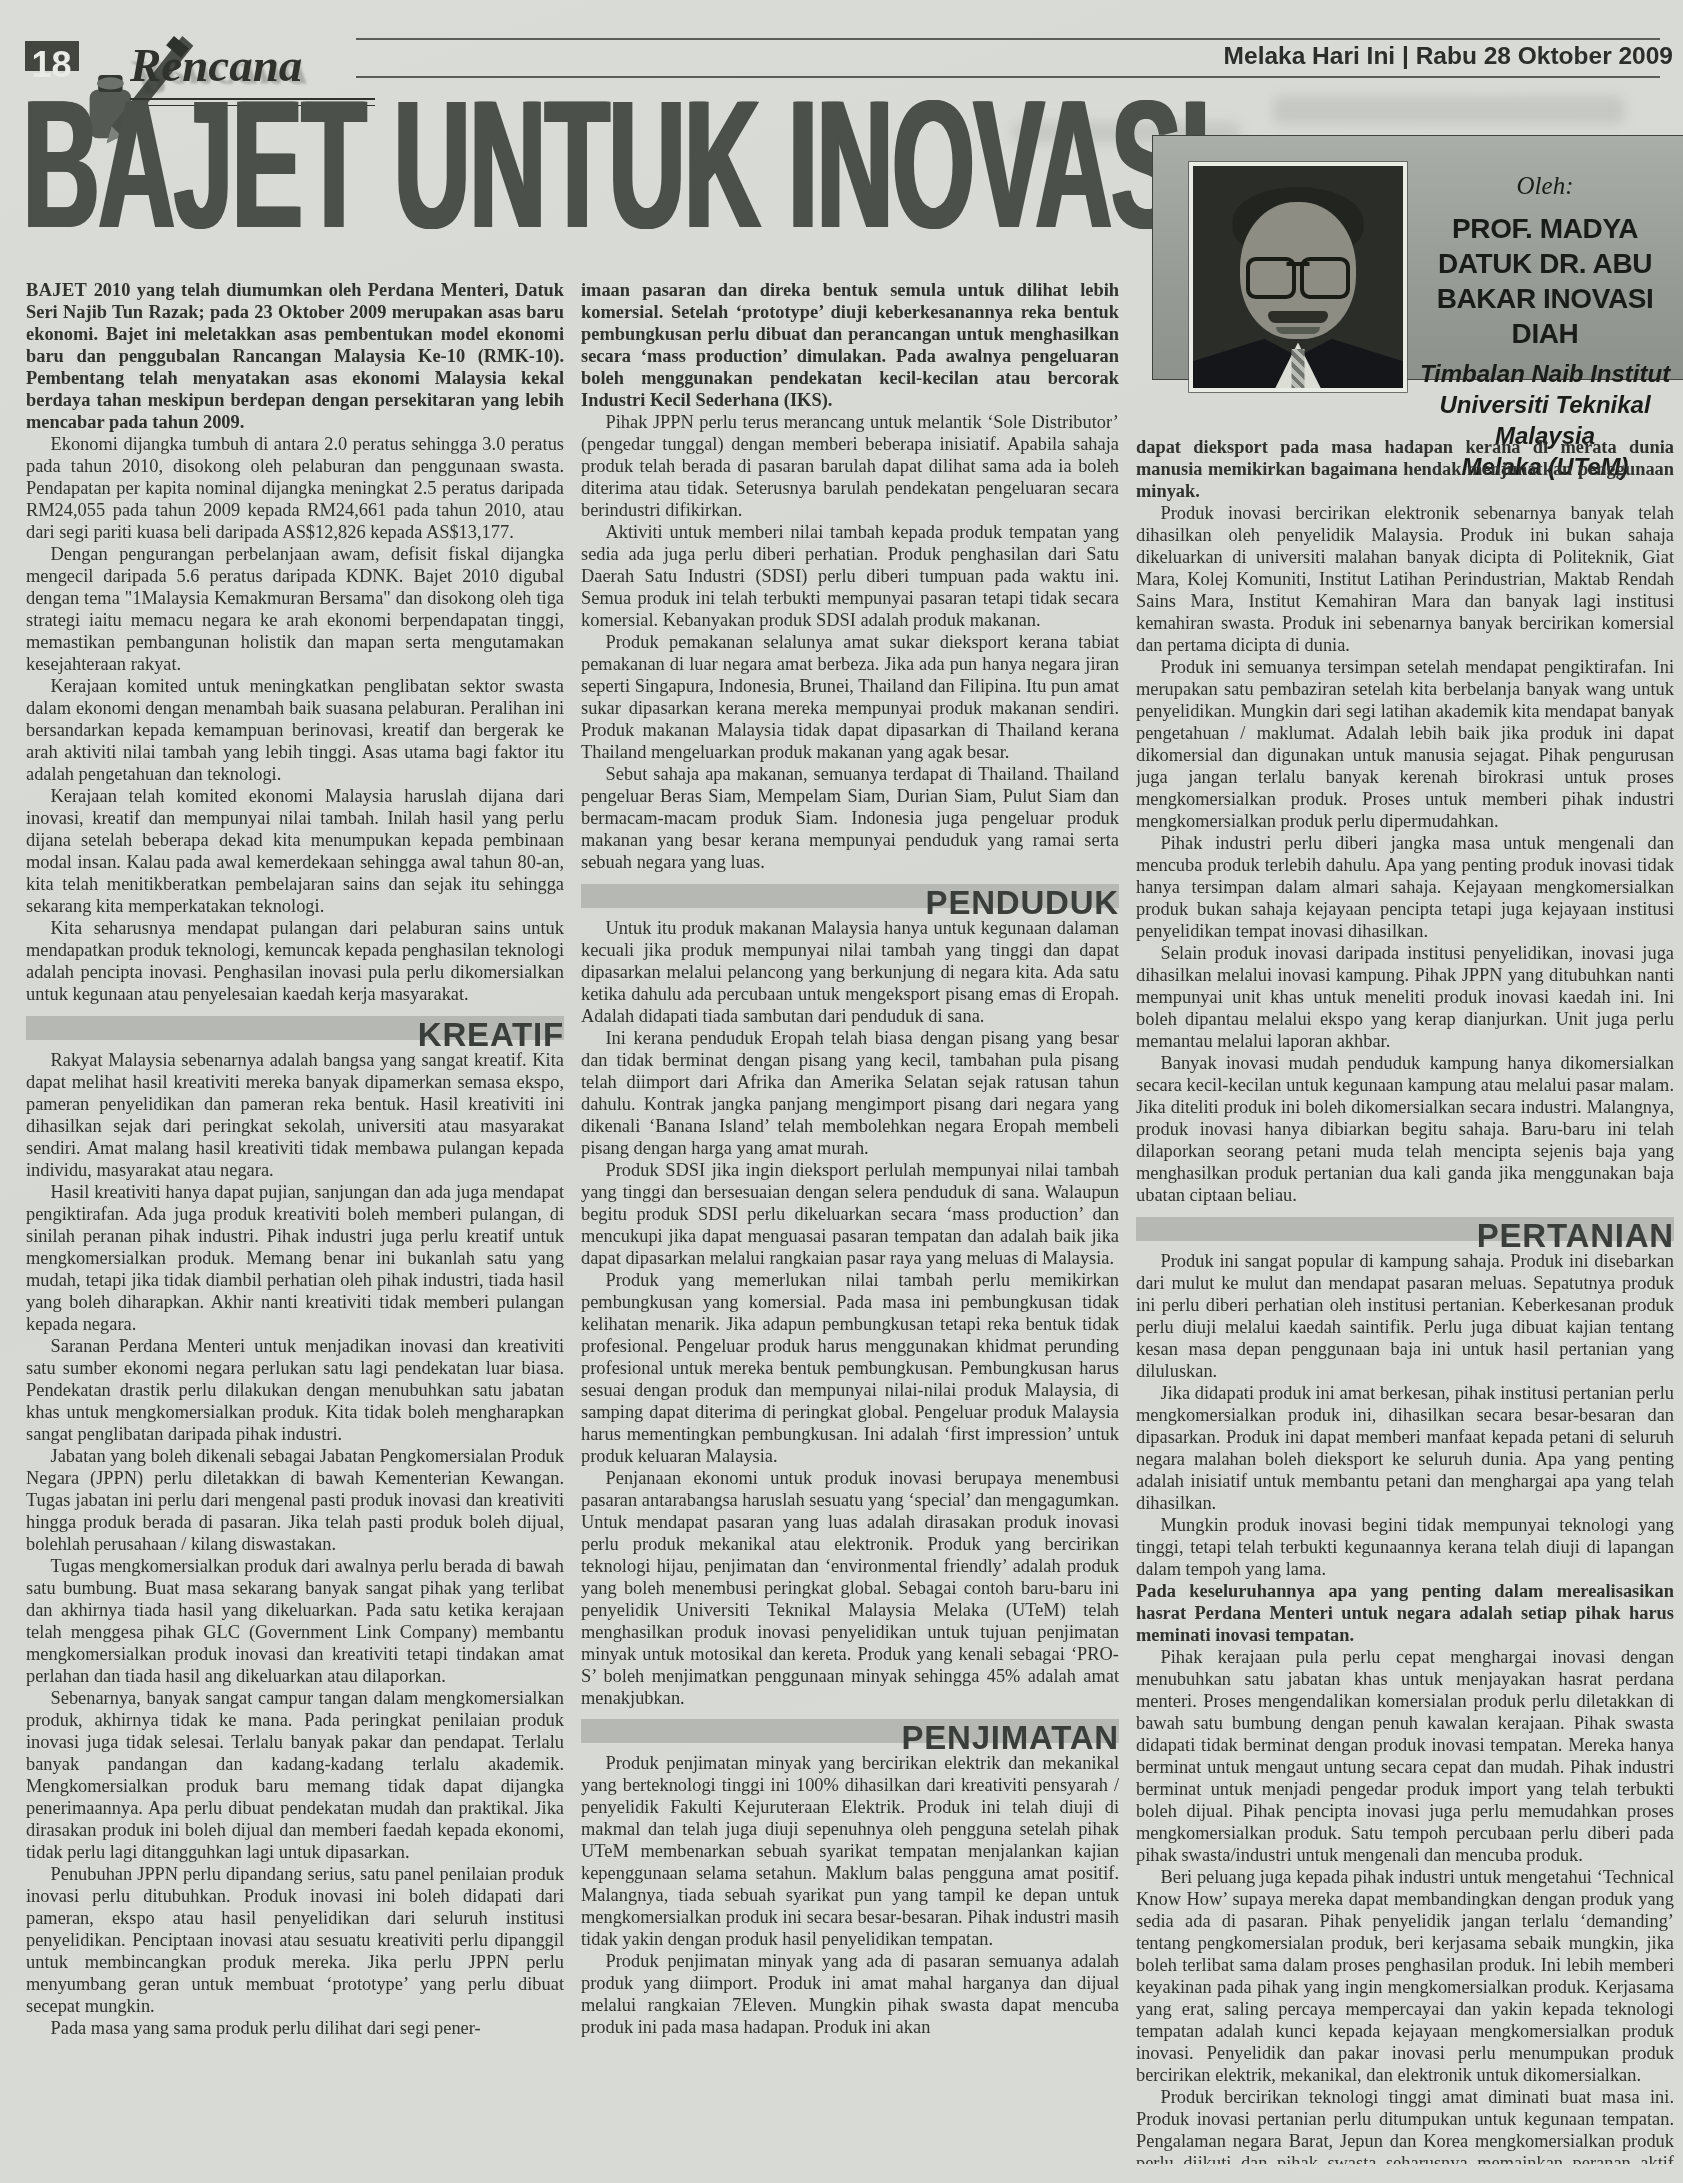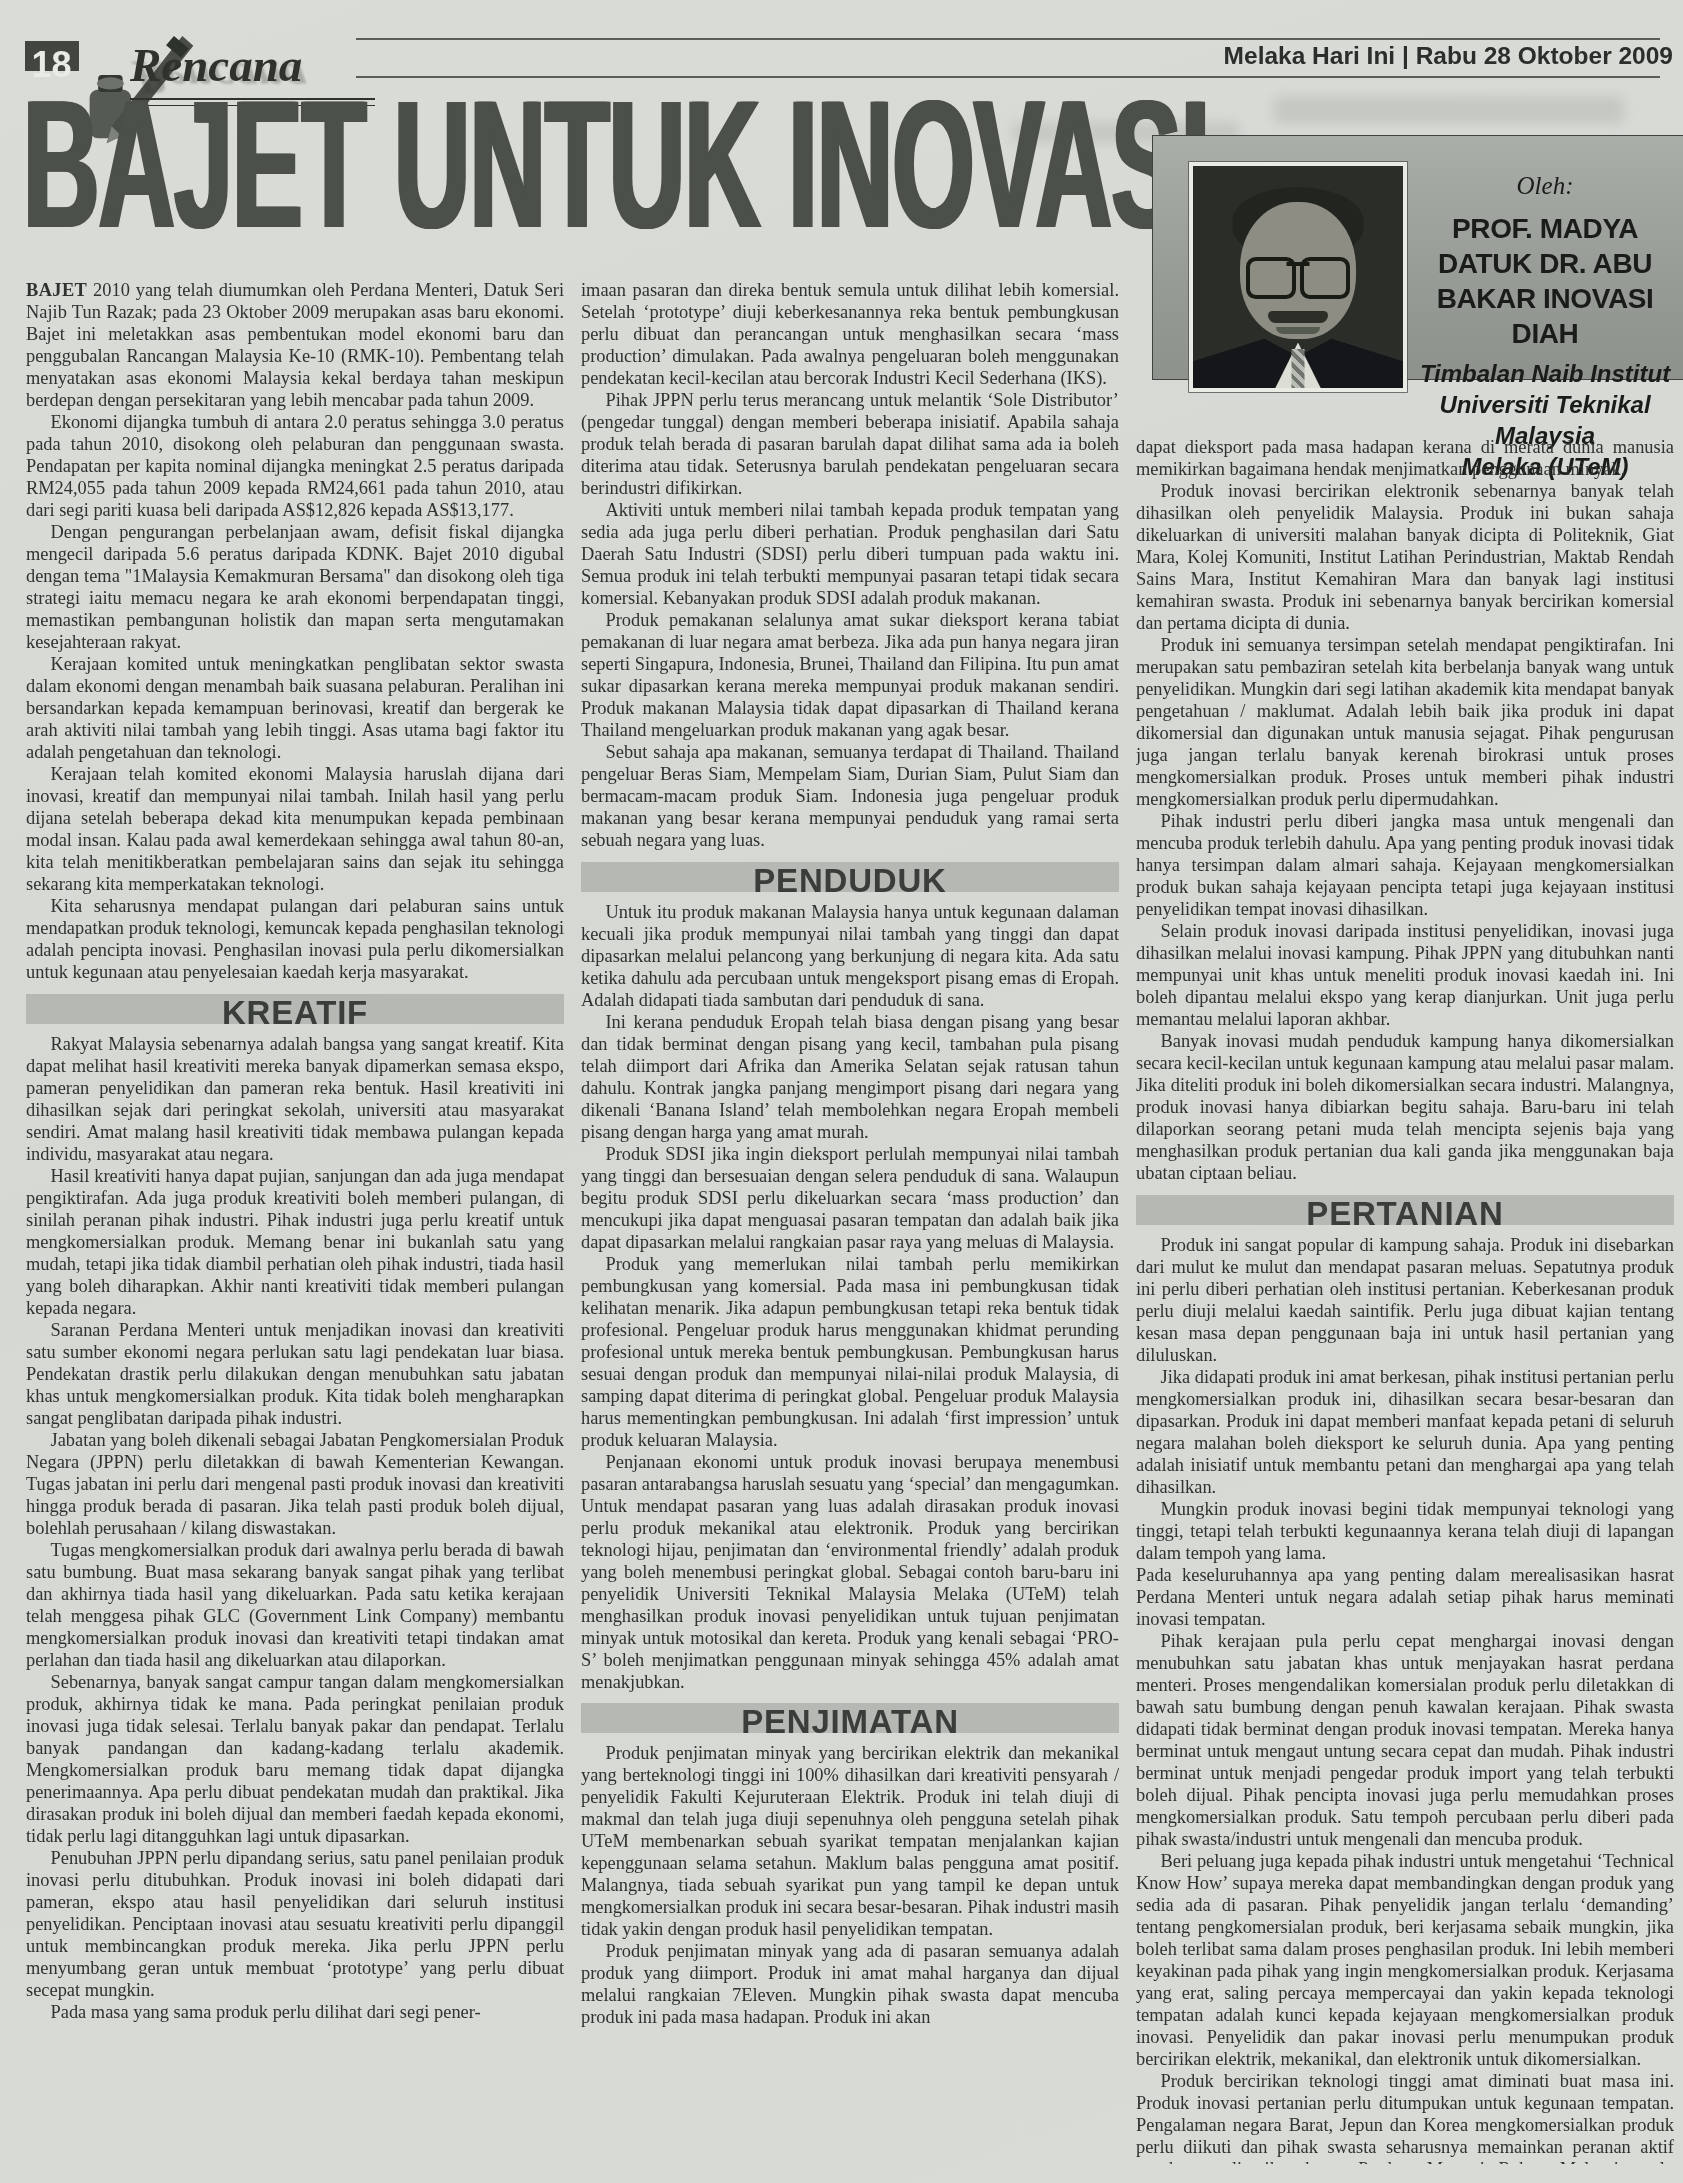--- a/index.html
+++ b/index.html
@@ -56,24 +56,24 @@
   .oleh{font:italic 25px "Liberation Serif",serif;margin-bottom:11.4px;}
   .bname{font:bold 28px "Liberation Sans",sans-serif;line-height:35px;letter-spacing:-0.4px;}
   .btitle{font:bold italic 24px "Liberation Sans",sans-serif;line-height:31px;margin-top:6.5px;}
   
   .col{position:absolute;width:538px;overflow:hidden;font-size:18.4px;line-height:22px;
        text-align:justify;color:#2f322e;}
   .col1{left:26px;top:279px;height:1885px;}
   .col2{left:581px;top:279px;height:1885px;}
   .col3{left:1136px;top:436px;height:1728px;}
   .para{margin:0;text-indent:24.5px;}
-  .para.noindent{text-indent:0;}
+  .para.noindent{text-indent:0;font-weight:bold;}
   .para b{letter-spacing:0.4px;}
-  .section-bar{margin:10.6px 0 9px 0;height:30px;line-height:42px;background:#b5b8b3;
-               font:bold 33px "Liberation Sans",sans-serif;color:#3a3e3a;text-align:center;
+  .section-bar{margin:10.6px 0 9px 0;height:24px;line-height:42px;background:#b5b8b3;
+               font:bold 33px "Liberation Sans",sans-serif;color:#3a3e3a;text-align:right;
                letter-spacing:0.8px;}
 </style>
 </head>
 <body>
 
 <div class="page">
 
   <div class="pageno">18</div>
   <div class="rule r1"></div>
   <div class="rule r2"></div>

